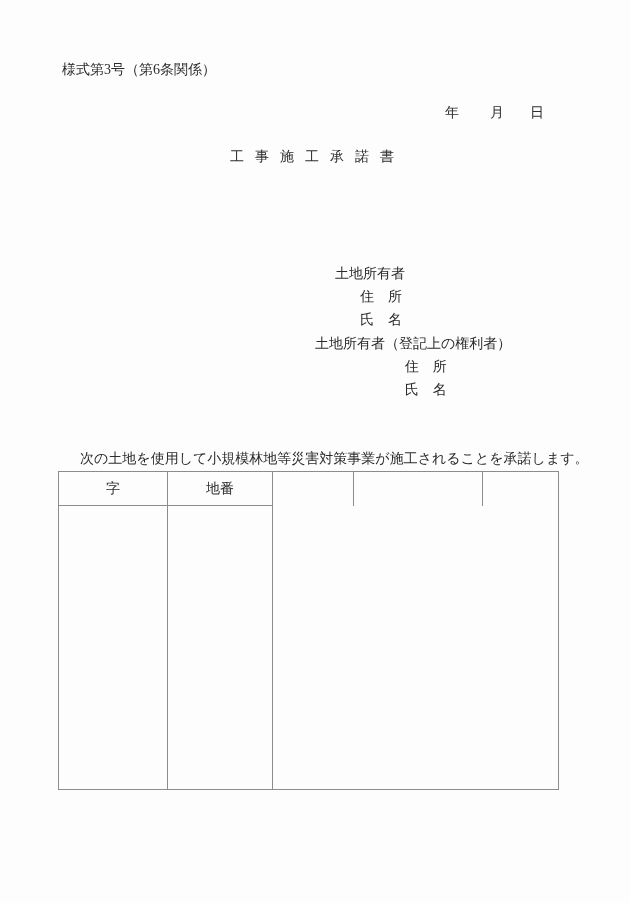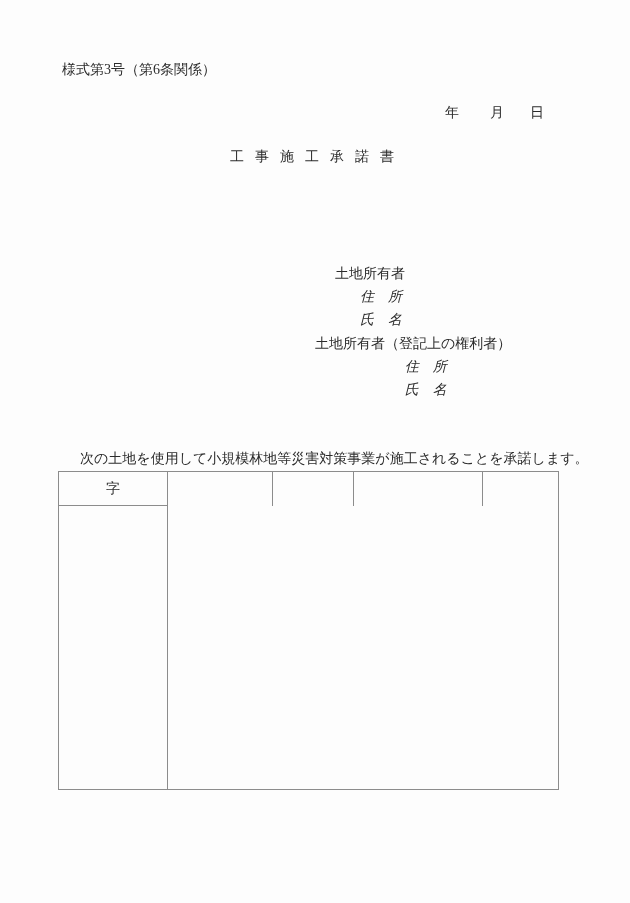--- a/index.html
+++ b/index.html
@@ -31,21 +31,21 @@
     letter-spacing: 11px;
     font-size: 14px;
   }
 
   .addressee { left: 88px; top: 207px; }
   .addressee .honorific { margin-left: 66px; }
 
   .owner-block { line-height: 23px; }
   .owner-block-1 { left: 319px; top: 262px; margin-left: 16px; }
   .owner-block-2 { left: 315px; top: 332px; text-align: center; }
-  .owner-block .indent { padding-left: 25px; font-style: italic; }
+  .owner-block .indent { padding-left: 25px; }
 
   .consent-sentence { left: 80px; top: 450px; }
 
   .land-table {
     position: absolute;
     left: 58px; top: 471px;
     width: 501px; height: 319px;
     display: grid;
     grid-template-columns: 109px 105px 81px 129px 77px;
     grid-template-rows: 34px 1fr;
@@ -89,20 +89,21 @@
   <div class="abs owner-block owner-block-2">
     <div>土地所有者（登記上の権利者）</div>
     <div class="indent">住　所</div>
     <div class="indent">氏　名</div>
   </div>
 
   <div class="abs consent-sentence">次の土地を使用して小規模林地等災害対策事業が施工されることを承諾します。</div>
 
   <div class="land-table">
     <div class="cell head">字</div>
+    <div class="cell head">地番</div>
 
     <div class="cell body"></div>
     <div class="cell body"></div>
     <div class="cell body"></div>
     <div class="cell body"></div>
     <div class="cell body"></div>
   </div>
 
 </div>
 

